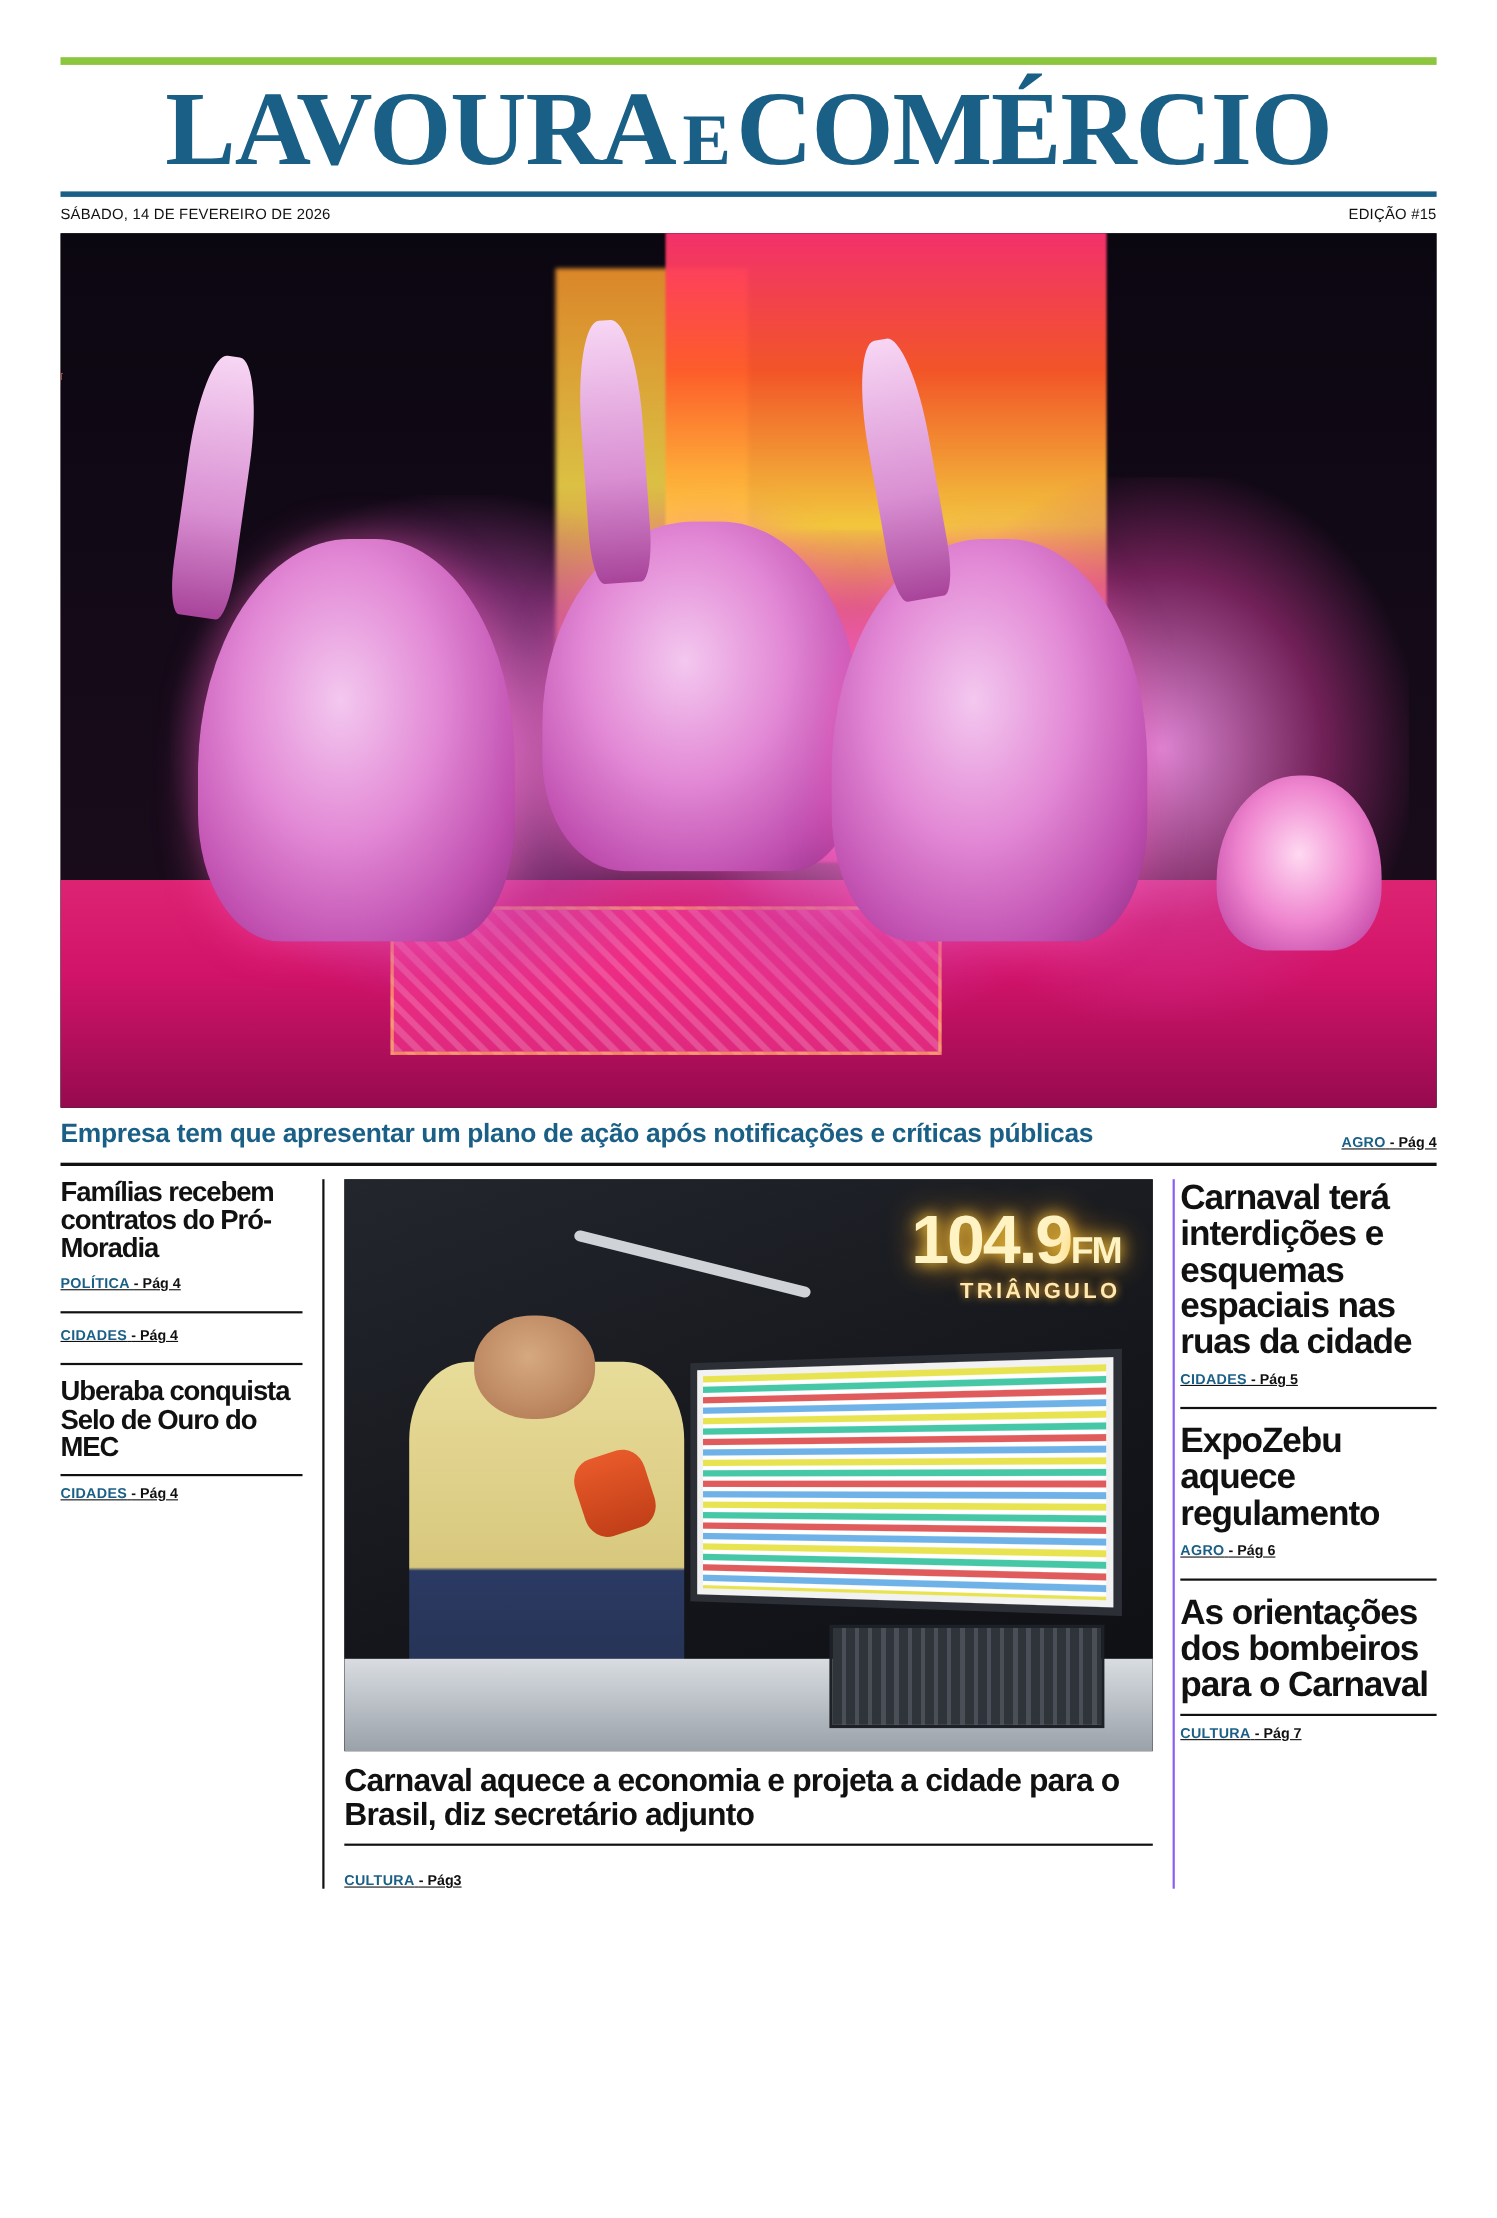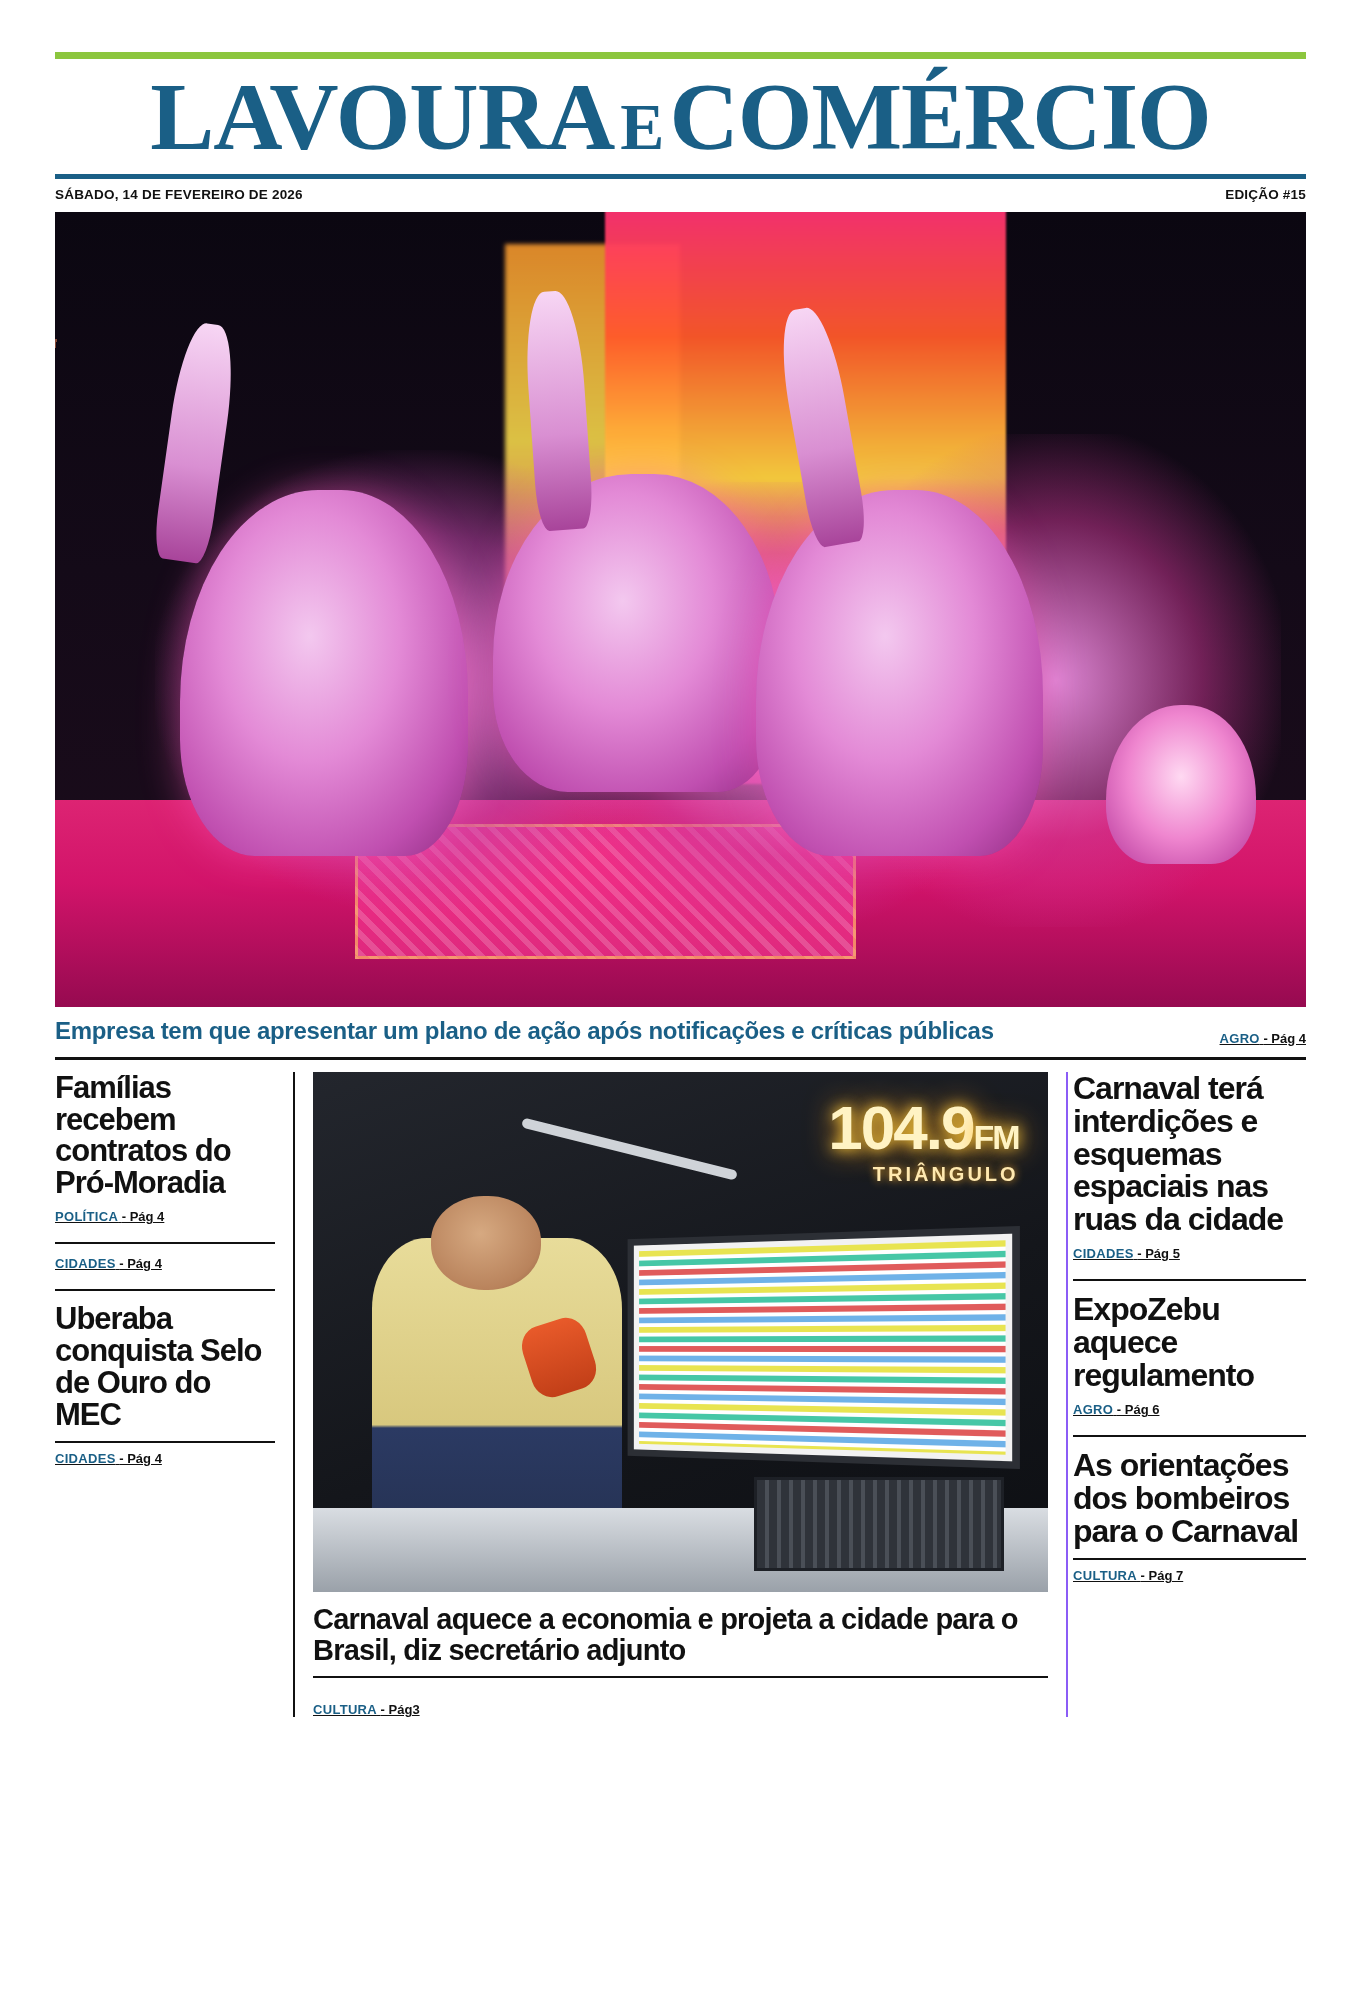--- a/index.html
+++ b/index.html
@@ -50,21 +50,21 @@
   .masthead-rule-bottom {
     height: 5px;
     background: #1a5f86;
     margin-top: 2px;
   }
   .dateline {
     display: flex;
     justify-content: space-between;
     align-items: center;
     font-size: 13.5px;
-    font-weight: bold;
+    font-weight: normal;
     letter-spacing: 0.2px;
     color: #111;
     padding: 8px 0 10px 0;
     gap: 24px;
   }
 
   
   .lead-photo {
     position: relative;
     width: 1251px;
@@ -195,21 +195,21 @@
     gap: 0;
     margin-top: 12px;
   }
   .col-left { padding-right: 18px; border-right: 2px solid #111; }
   .col-mid  { padding: 0 18px; }
   .col-right{ padding-left: 5px; border-left: 2px solid #8b5cf6; }
 
   .brief { padding-bottom: 8px; }
   .brief + .brief { border-top: 2px solid #111; padding-top: 12px; margin-top: 10px; }
   .brief-title {
-    font-size: 31px;
+    font-size: 25px;
     font-weight: bold;
     line-height: 1.03;
     letter-spacing: -1px;
     color: #111;
     margin: 0 0 10px 0;
   }
 
   .col-right .brief-title { font-size: 32px; }
 
   .mid-photo {

